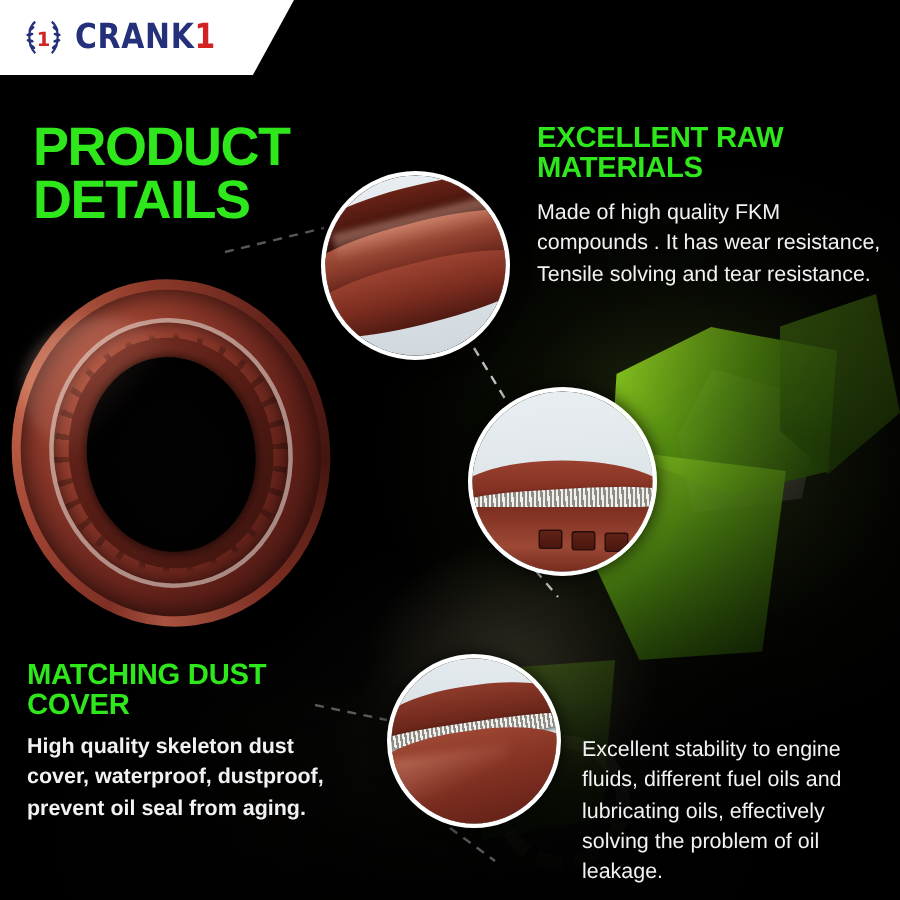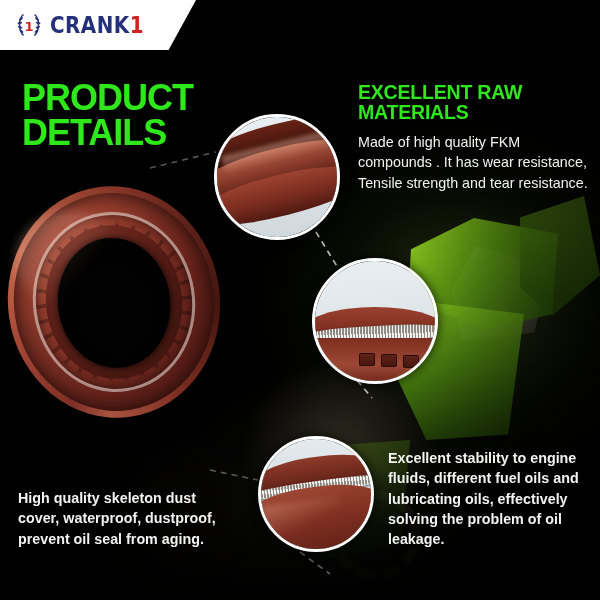--- a/index.html
+++ b/index.html
@@ -127,21 +127,21 @@
     font-size: 36px; letter-spacing: -1px; line-height: .98;
   }
 
   #head-raw   { left: 358px; top: 82px;  width: 238px; font-size: 19.5px; }
   #copy-raw   { left: 358px; top: 132px; width: 236px; }
 
   #head-dust  { left: 18px;  top: 440px; width: 210px; font-size: 19.5px; }
   #copy-dust  { left: 18px;  top: 488px; width: 210px; font-weight: bold; }
 
   #head-leak  { left: 388px; top: 393px; width: 210px; font-size: 19.5px; }
-  #copy-leak  { left: 388px; top: 448px; width: 196px; font-weight: bold; }
+  #copy-leak  { left: 388px; top: 490px; width: 196px; }
 
   
   .hero {
     position: absolute; left: 8px; top: 186px;
     width: 212px; height: 232px;
     z-index: 20;
     transform: rotate(-8deg);
   }
   .ring-outer {
     position: absolute; inset: 0;
@@ -375,19 +375,20 @@
           <text x="15" y="20.5" text-anchor="middle" font-family="DejaVu Sans, sans-serif" font-size="13" font-weight="700" fill="#d32222">1</text>
         </svg>
       </span>
       <span class="brand-text"><span>CRANK</span><span class="one">1</span></span>
     </div>
   </div>
 
   <div class="green-head" id="head-raw">EXCELLENT RAW MATERIALS</div>
 
   <div class="green-head" id="title-main">PRODUCT DETAILS</div>
-  <div class="body-copy" id="copy-raw">Made of high quality FKM compounds . It has wear resistance, Tensile strength and tear resistance.</div>
-
+  <div class="body-copy" id="copy-raw">Made of high quality FKM compounds . It has wear resistance, Tensile solving and tear resistance.</div>
+
+  <div class="green-head" id="head-dust">MATCHING DUST COVER</div>
   <div class="body-copy" id="copy-dust">High quality skeleton dust cover, waterproof, dustproof, prevent oil seal from aging.</div>
 
   <div class="body-copy" id="copy-leak">Excellent stability to engine fluids, different fuel oils and lubricating oils, effectively solving the problem of oil leakage.</div>
 
 </div>
 
 </body></html>

